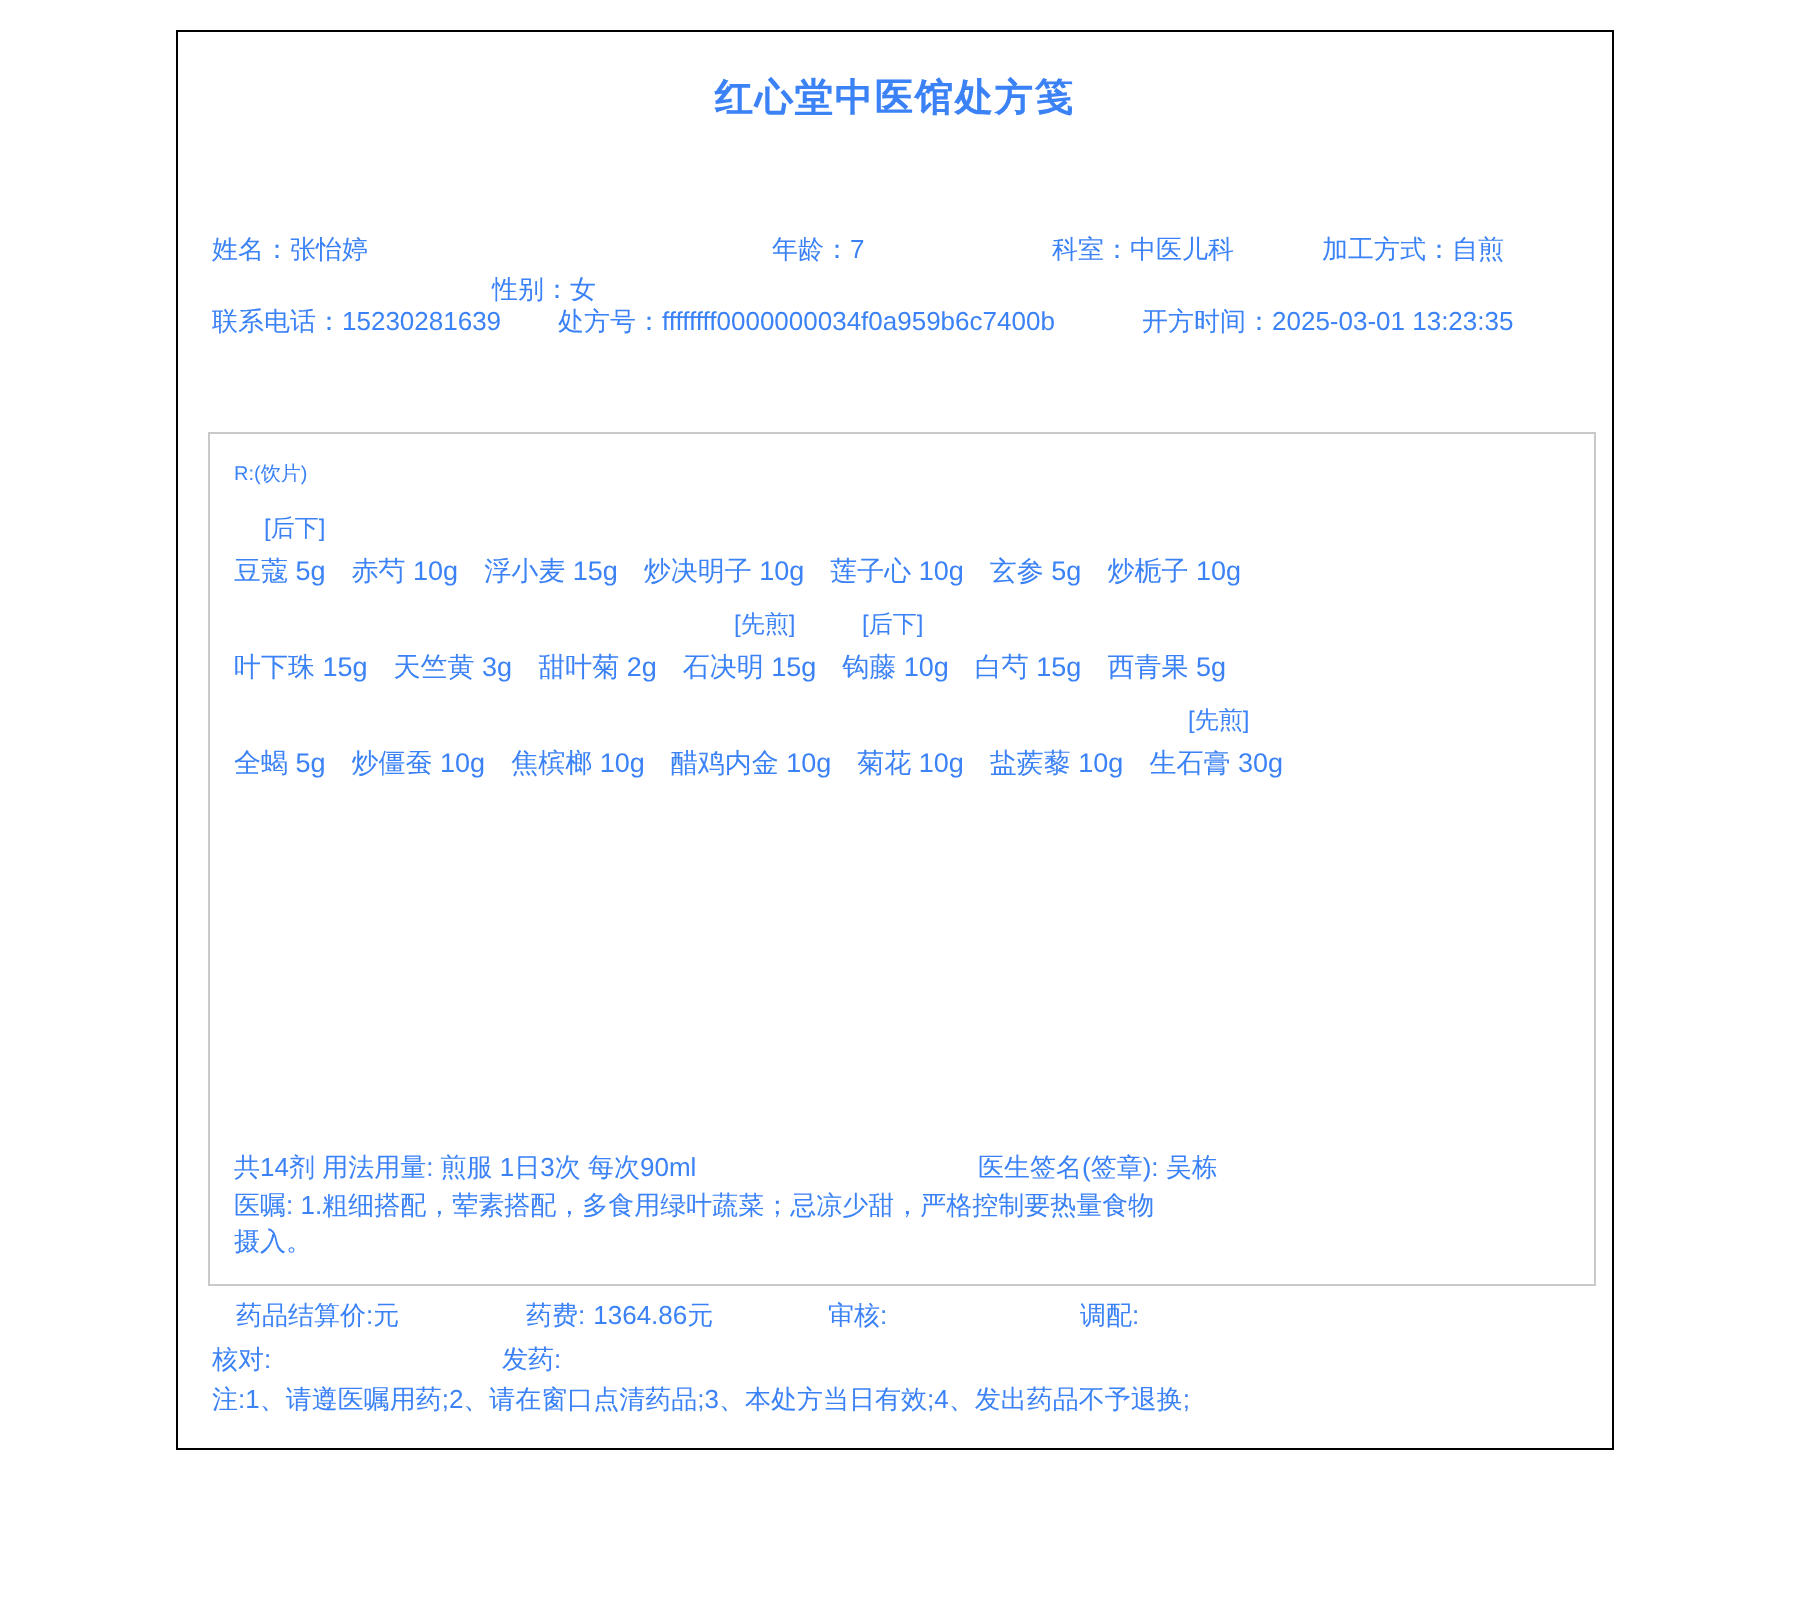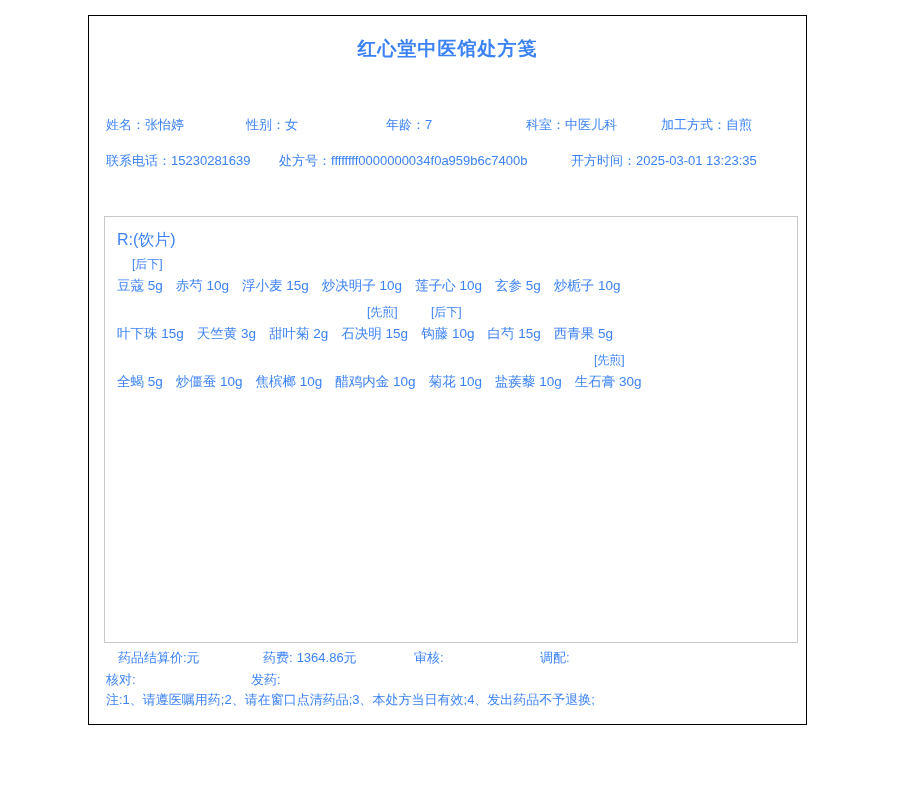--- a/index.html
+++ b/index.html
@@ -12,32 +12,32 @@
     border:1px solid #000;background:#fff;
   }
   .doc-title{
     position:absolute;top:20px;left:0;width:100%;text-align:center;
     font-size:19px;font-weight:bold;letter-spacing:1px;
   }
   .info-row{position:absolute;left:0;width:100%;font-size:13px;height:18px;}
   .info-row-1{top:100px;}
   .info-row-2{top:136px;}
   .field{position:absolute;white-space:nowrap;top:0;}
-  .p1{left:17px;} .p2{left:157px;} .p3{left:297px;} .p4{left:437px;} .p5{left:572px;}
+  .p1{left:17px;} .p2{left:157px;margin-top:20px;} .p3{left:297px;} .p4{left:437px;} .p5{left:572px;}
   .q1{left:17px;} .q2{left:190px;} .q3{left:482px;}
   .rx-box{
     position:absolute;left:15px;top:200px;width:692px;height:425px;
     border:1px solid #c9c9c9;display:flex;
   }
   .diag-col{
     width:137px;border-right:1px solid #c9c9c9;
     padding:10px 8px 0 8px;font-size:13px;line-height:21px;
   }
   .rx-col{flex:1;position:relative;font-size:13px;}
-  .rx-header{margin:13px 0 0 12px;font-size:16px;height:17px;}
+  .rx-header{margin:13px 0 0 12px;font-size:10px;height:17px;}
   .rx-tag-row{position:relative;height:16px;margin-top:9px;font-size:12px;}
   .rx-tag{position:absolute;top:0;white-space:nowrap;}
   .rx-drug-row{padding-left:12px;margin-top:4px;font-size:13.5px;line-height:19px;white-space:nowrap;}
   .drug-item{margin-right:13px;}
   .rx-bottom{position:absolute;top:358px;left:12px;right:6px;font-size:13px;}
   .usage-row{position:relative;height:18px;white-space:nowrap;}
   .doctor-sign{position:absolute;left:372px;top:0;white-space:nowrap;}
   .advice{margin-top:1px;width:462px;line-height:18px;}
   .footer-item{position:absolute;font-size:13px;white-space:nowrap;}
   .ft-r1{top:633px;margin-left:12px;} .ft-r2{top:655px;} .ft-r3{top:675px;}
@@ -77,20 +77,27 @@
             <div class="rx-tag-row">
               <span class="rx-tag" style="left: 262px;">[先煎]</span>
               <span class="rx-tag" style="left: 326px;">[后下]</span>
             </div>
             <div class="rx-drug-row"><span class="drug-item">叶下珠 15g</span><span class="drug-item">天竺黄 3g</span><span class="drug-item">甜叶菊 2g</span><span class="drug-item">石决明 15g</span><span class="drug-item">钩藤 10g</span><span class="drug-item">白芍 15g</span><span class="drug-item">西青果 5g</span></div>
             <div class="rx-tag-row">
               <span class="rx-tag" style="left: 489px;">[先煎]</span>
             </div>
             <div class="rx-drug-row"><span class="drug-item">全蝎 5g</span><span class="drug-item">炒僵蚕 10g</span><span class="drug-item">焦槟榔 10g</span><span class="drug-item">醋鸡内金 10g</span><span class="drug-item">菊花 10g</span><span class="drug-item">盐蒺藜 10g</span><span class="drug-item">生石膏 30g</span></div>
           </div>
+        <div class="rx-bottom">
+          <div class="usage-row">
+            <span>共14剂 用法用量: 煎服 1日3次 每次90ml</span>
+            <span class="doctor-sign"><span>医生签名(签章): </span><span>吴栋</span></span>
+          </div>
+          <div class="advice">医嘱: 1.粗细搭配，荤素搭配，多食用绿叶蔬菜；忌凉少甜，严格控制要热量食物摄入。</div>
+        </div>
       </div>
     </div>
 
     <span class="footer-item ft-r1 fc1">药品结算价:元</span>
     <span class="footer-item ft-r1 fc2"><span>药费:</span><span class="fee-value">1364.86元</span></span>
     <span class="footer-item ft-r1 fc3">审核:</span>
     <span class="footer-item ft-r1 fc4">调配:</span>
     <span class="footer-item ft-r2 fc1">核对:</span>
     <span class="footer-item ft-r2 fc2">发药:</span>
     <span class="footer-item ft-r3 fc1">注:1、请遵医嘱用药;2、请在窗口点清药品;3、本处方当日有效;4、发出药品不予退换;</span>

